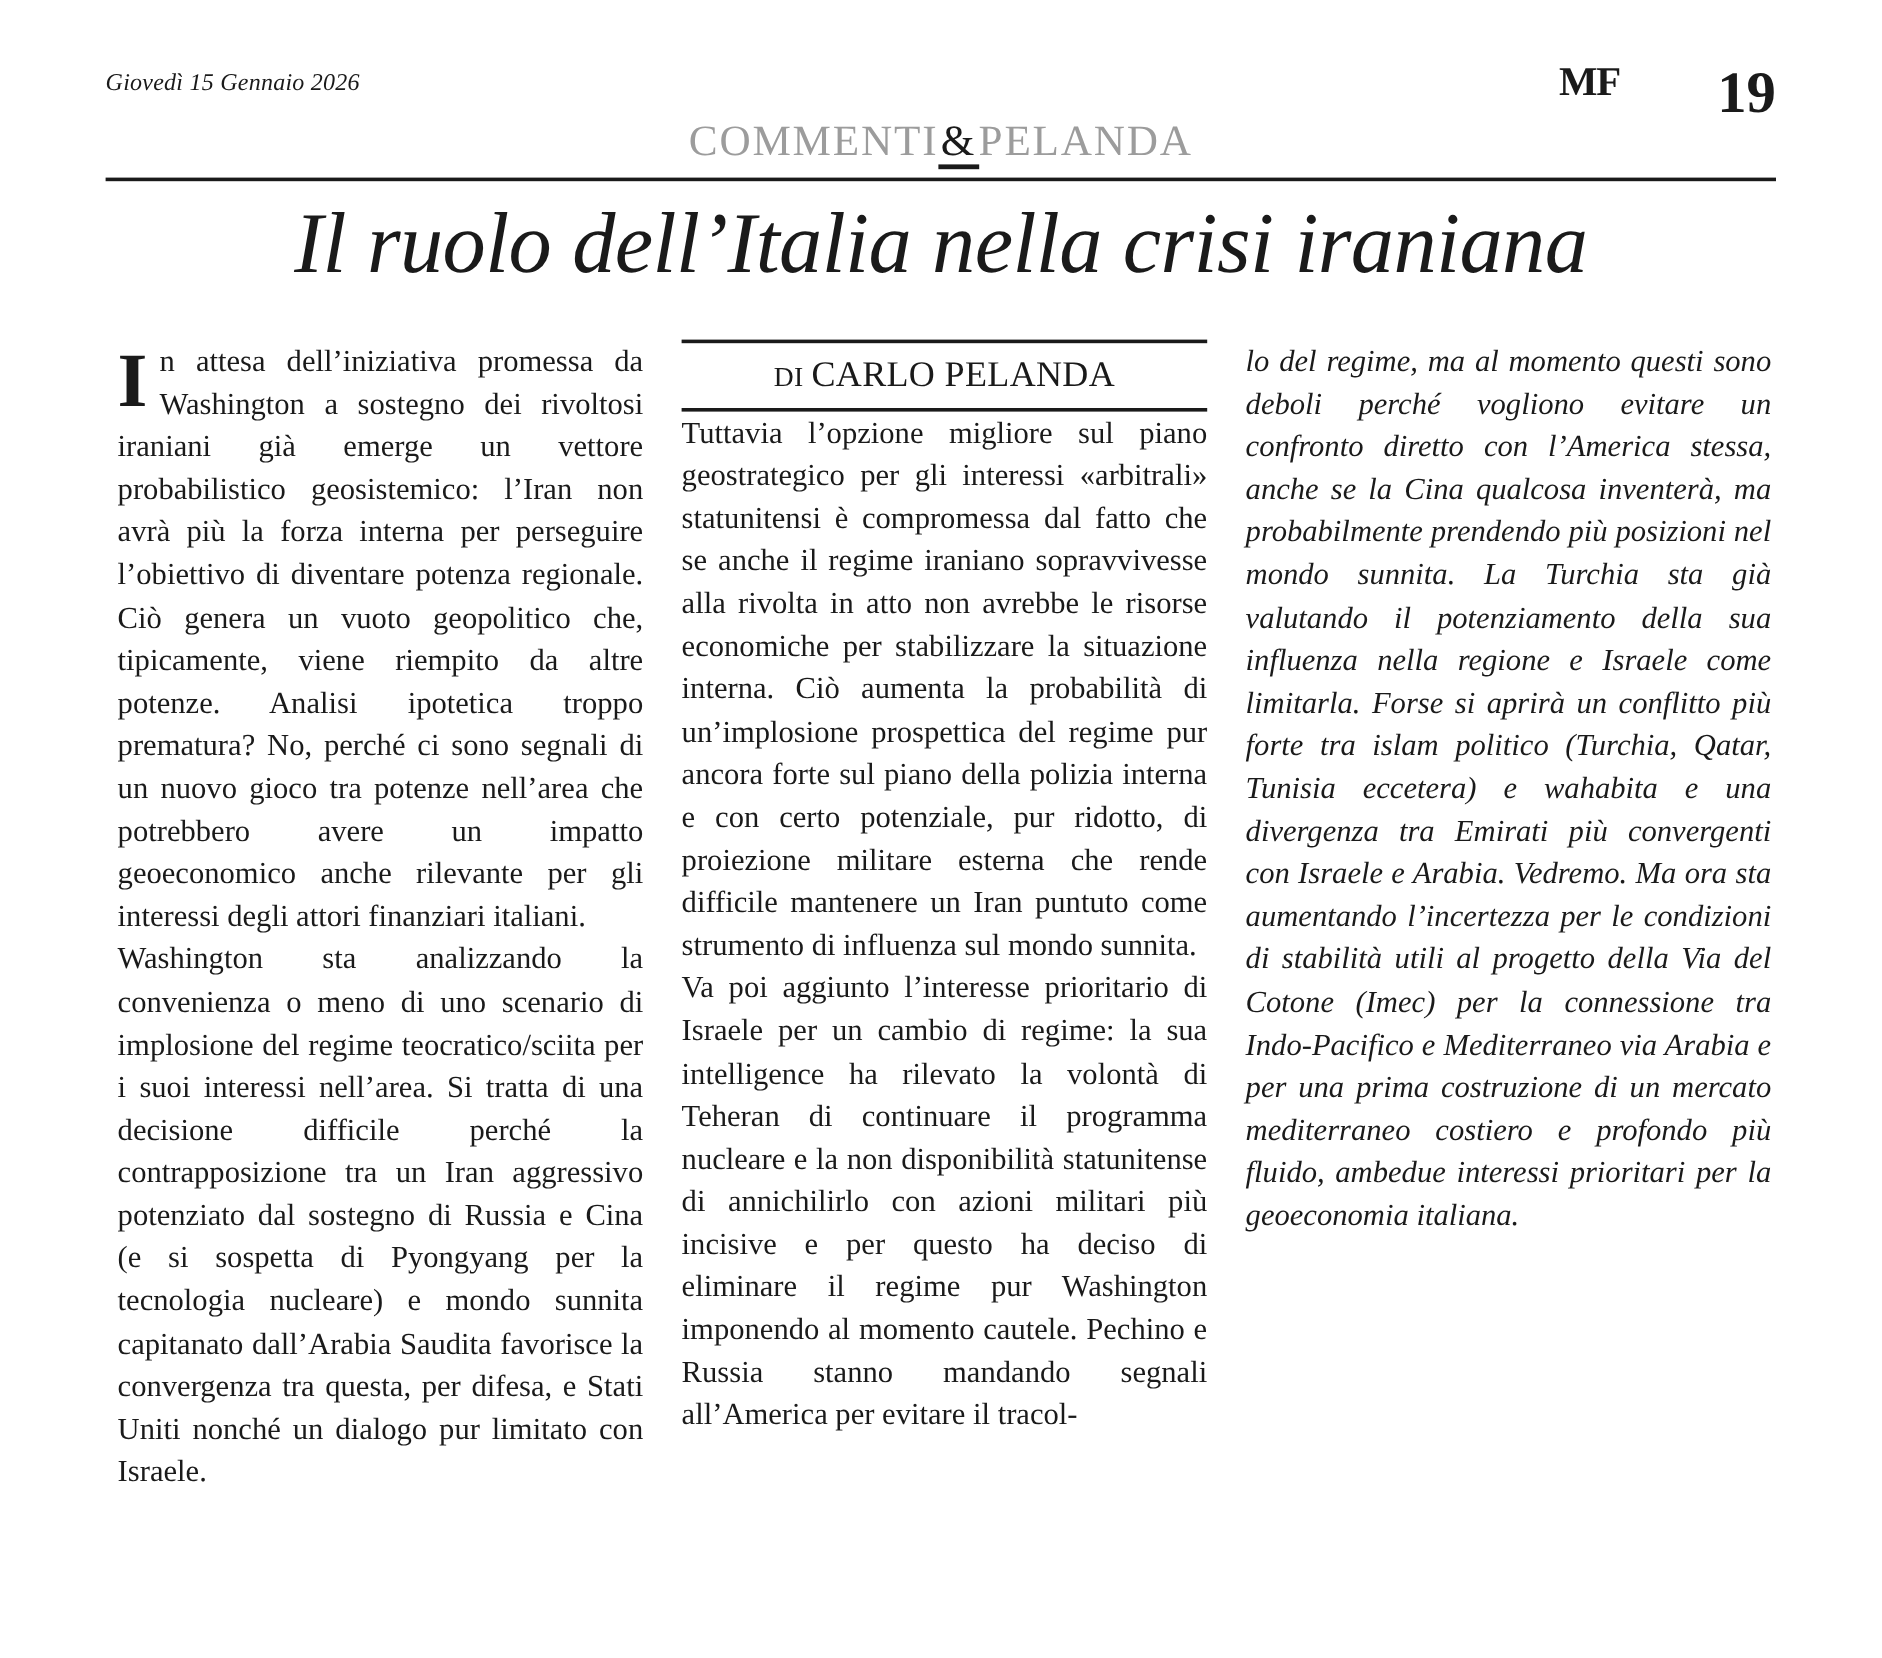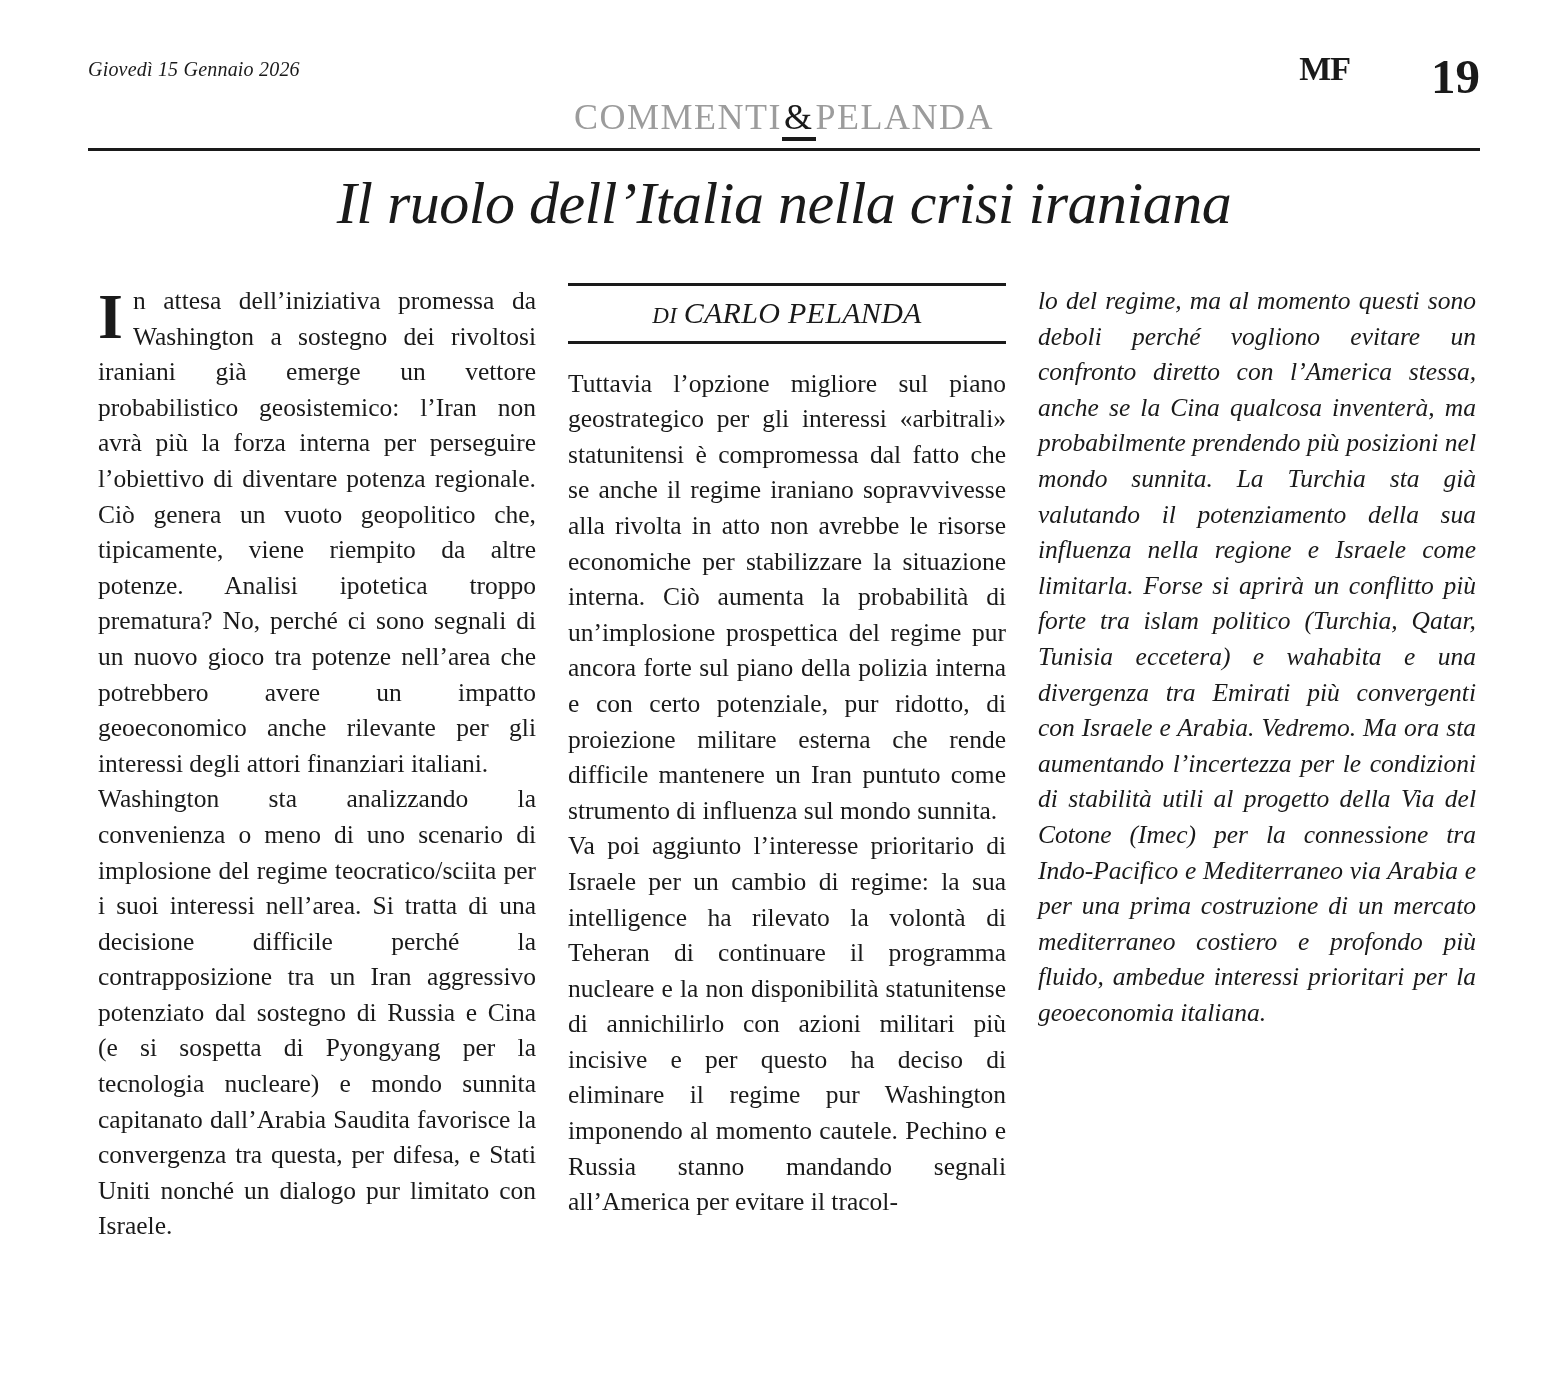--- a/index.html
+++ b/index.html
@@ -88,21 +88,21 @@
   }
 
   
   .headline {
     position: absolute;
     left: 88px;
     top: 165px;
     width: 1392px;
     text-align: center;
     font-style: italic;
-    font-size: 60px;
+    font-size: 72px;
     line-height: 76px;
     letter-spacing: -0.5px;
     white-space: nowrap;
   }
 
   
   .columns {
     position: absolute;
     left: 98px;
     top: 283px;
@@ -134,22 +134,20 @@
     font-family: "Liberation Serif", serif;
     font-weight: bold;
     font-size: 64px;
     line-height: 56px;
     padding: 4px 10px 0 0;
     margin-top: 2px;
   }
 
   
   .byline-box {
-    margin-bottom: 22px;
-    font-style: italic;
   }
   .byline-rule {
     height: 3px;
     background: #1a1a1a;
     width: 100%;
   }
   .byline {
     text-align: center;
     font-size: 25px;
     padding: 9px 0 7px 0;

